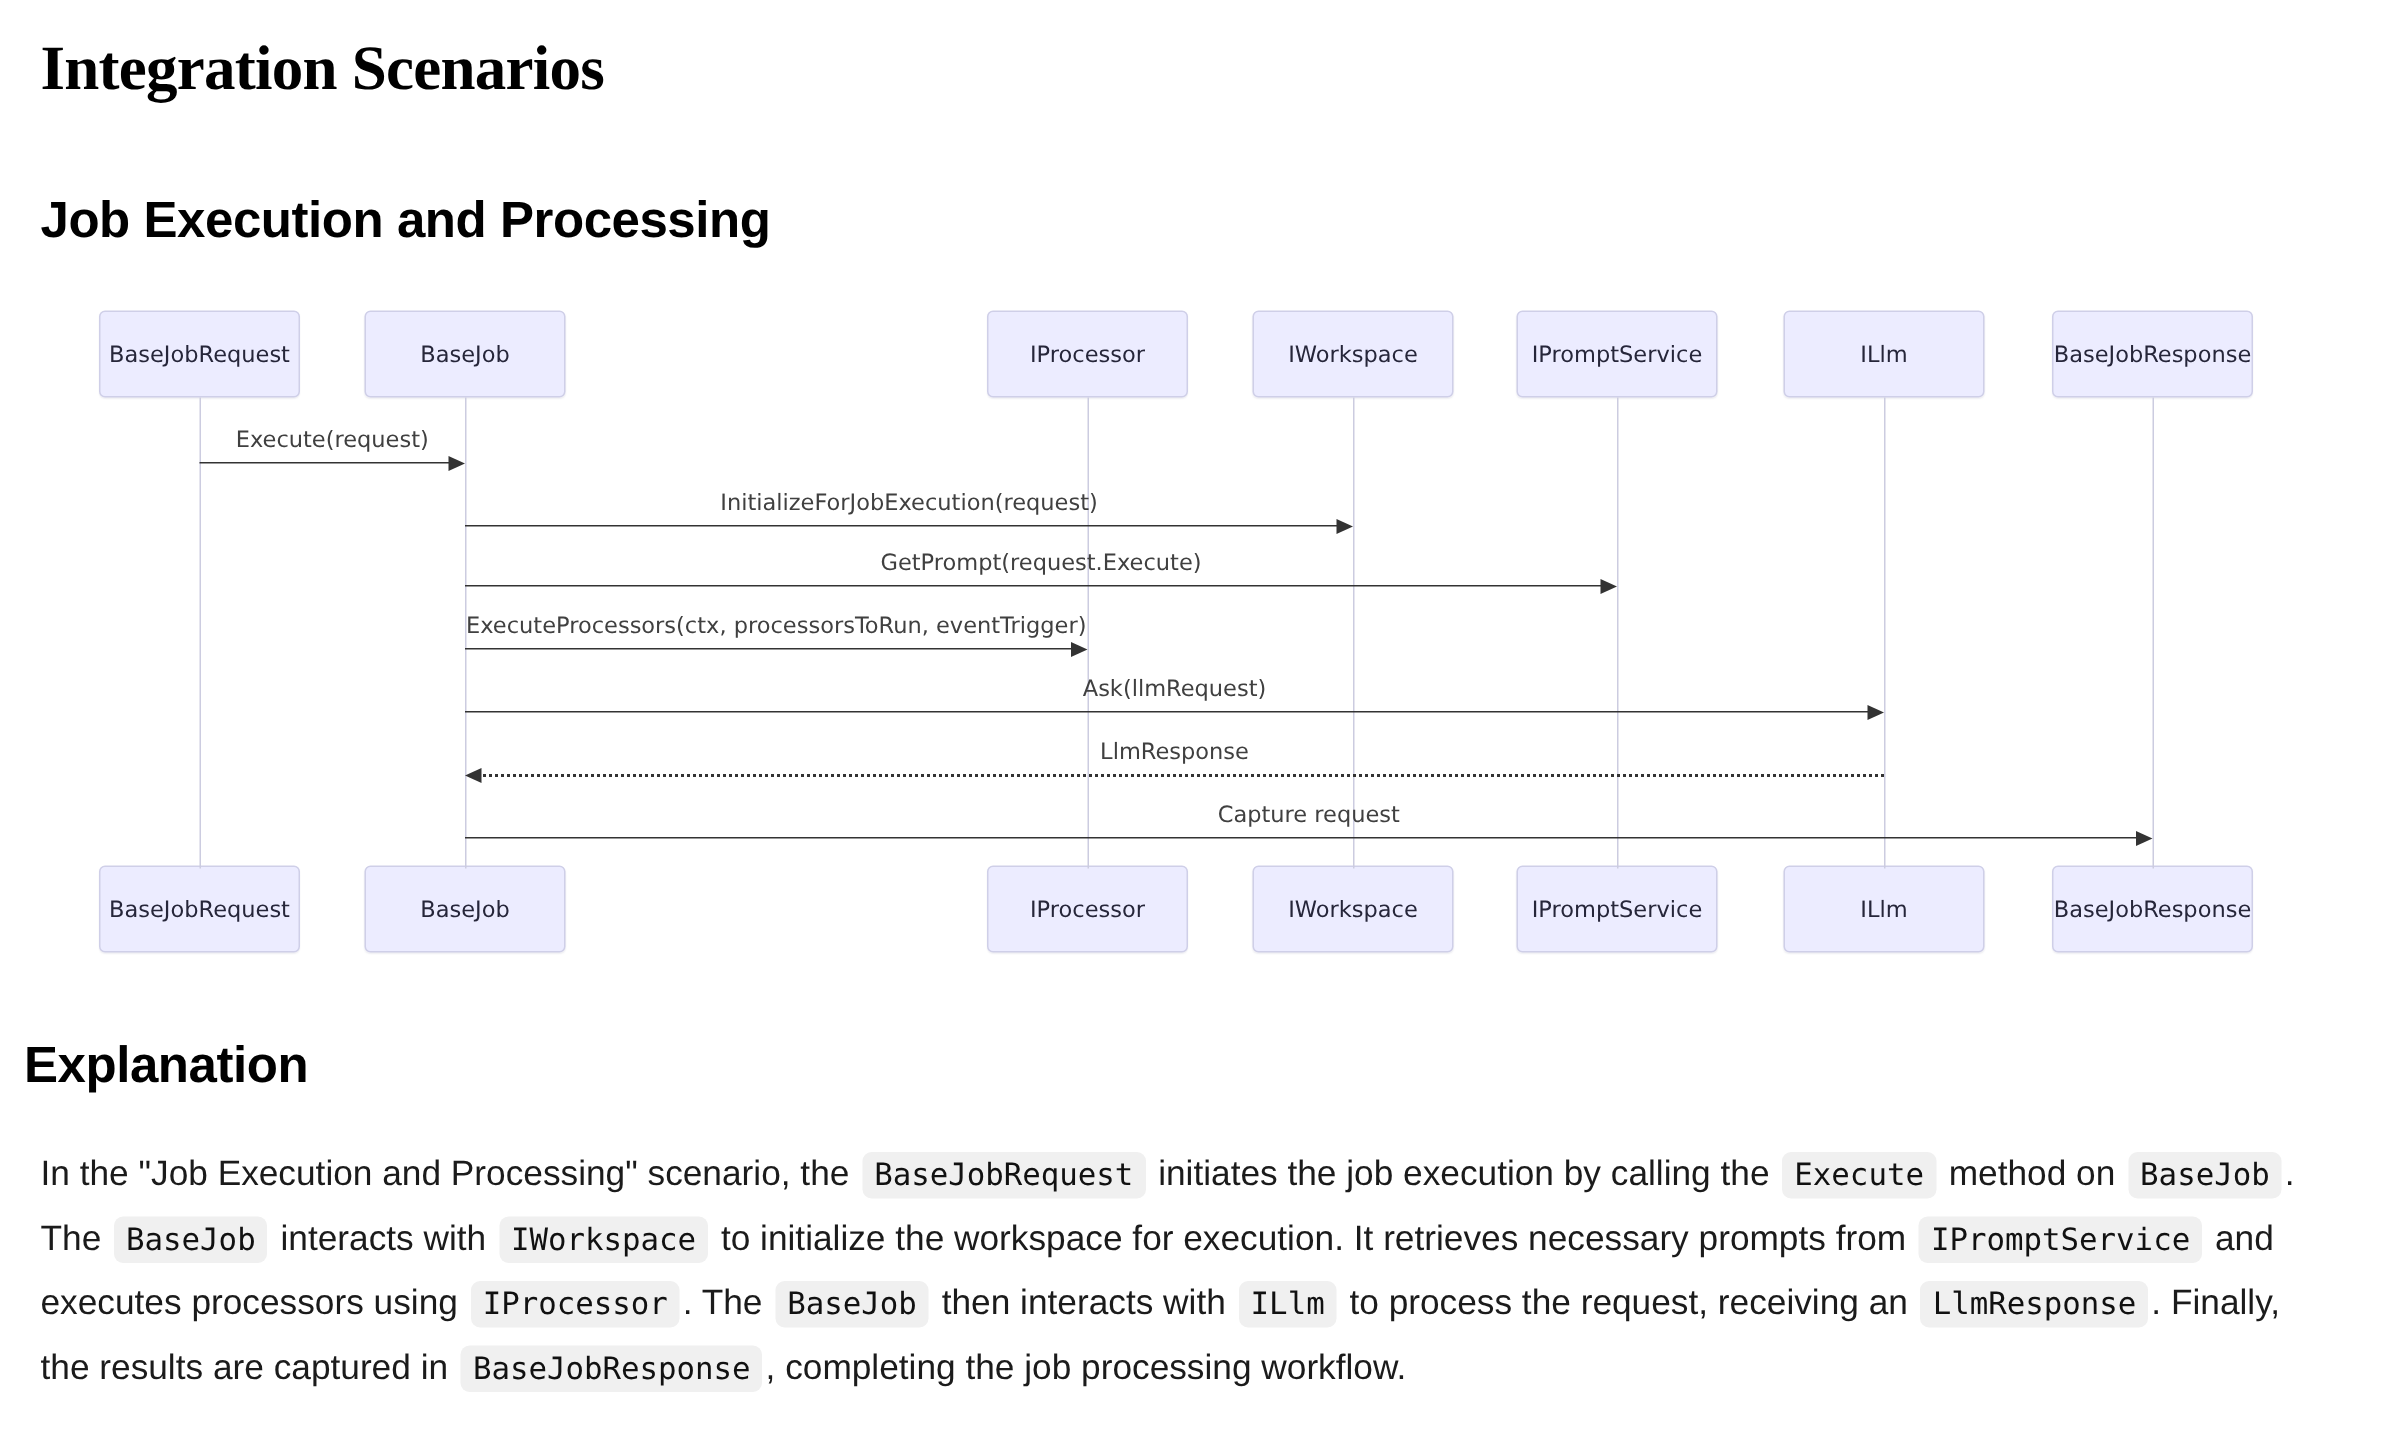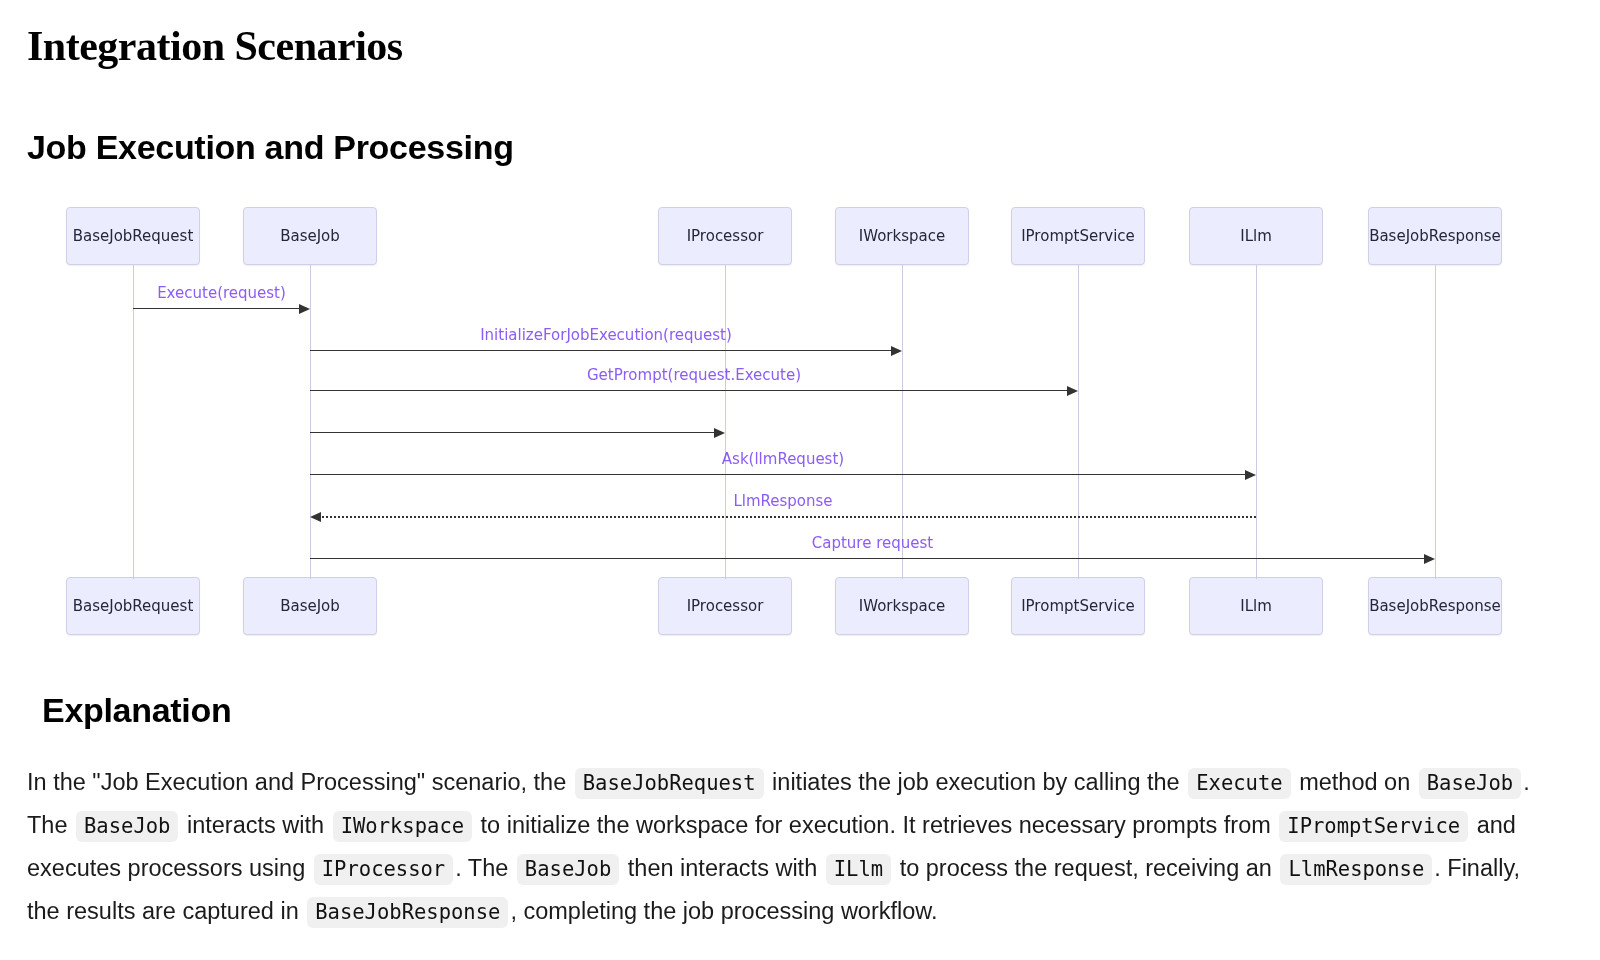--- a/index.html
+++ b/index.html
@@ -1,37 +1,37 @@
 <!DOCTYPE html>
 <html><head>
 <meta charset="utf-8">
 <style>
   html,body{margin:0;padding:0;background:#ffffff;width:1600px;}
   body{font-family:"Liberation Sans",sans-serif;color:#1c1c1c;}
   h1.page-title{font-size:42px;font-weight:700;margin:22px 0 0 27px;color:#000;letter-spacing:-0.5px;font-family:Liberation Serif, serif;}
   h2.section-title{font-size:34px;font-weight:700;color:#000;letter-spacing:-0.3px;}
   h2.job-title{margin:58px 12px 0 27px;}
-  h2.expl-title{margin:50px 0 0 42px;}
+  h2.expl-title{margin:50px 0 0 16px;}
 
   
   .diagram{position:relative;width:1600px;height:436px;margin-top:38px;}
   .pbox{position:absolute;width:134px;height:58px;box-sizing:border-box;
         background:#ECECFF;border:1px solid #CFCFE8;border-radius:4px;
         display:flex;align-items:center;justify-content:center;
         font-family:"DejaVu Sans",sans-serif;font-size:15px;color:#26263a;
         box-shadow:0 1px 1px rgba(120,120,160,0.12);}
   .lifeline{position:absolute;top:60px;height:314px;width:1px;background:#CCCCE0;}
   .msgline{position:absolute;height:0;}
   .msgline.solid{border-top:1.7px solid #333333;}
   .msgline.dotted{border-top:2px dotted #333333;}
   .arr{position:absolute;width:0;height:0;border-top:5px solid transparent;border-bottom:5px solid transparent;}
   .arr.right{border-left:11px solid #333333;}
   .arr.left{border-right:11px solid #333333;}
   .msglabel{position:absolute;transform:translateX(-50%);white-space:nowrap;
-            font-family:"DejaVu Sans",sans-serif;font-size:15px;color:#8b5cf6;}
+            font-family:"DejaVu Sans",sans-serif;font-size:15px;color:#404040;}
 
   
   p.explain{font-size:23.5px;line-height:42px;margin:31px 0 0 27px;max-width:1522px;color:#1b1b1b;}
   code.inline{font-family:"DejaVu Sans Mono",monospace;font-size:20.5px;
               background:#F0F0F0;border-radius:6px;padding:3px 8px 4px;
               margin:0 2px;color:#111;white-space:nowrap;}
 </style>
 </head>
 <body>
 
@@ -65,20 +65,21 @@
     <div class="arr right" style="top: 99px; left: 299px;"></div>
     <div class="msglabel" style="left: 221.5px; top: 79px;">Execute(request)</div>
     <div class="msgline solid" style="top: 145px; left: 310px; width: 584px;"></div>
     <div class="arr right" style="top: 141px; left: 891px;"></div>
     <div class="msglabel" style="left: 606px; top: 121px; text-align: center;">InitializeForJobExecution(request)</div>
     <div class="msgline solid" style="top: 185px; left: 310px; width: 760px;"></div>
     <div class="arr right" style="top: 181px; left: 1067px;"></div>
     <div class="msglabel" style="left: 694px; top: 161px;">GetPrompt(request.Execute)</div>
     <div class="msgline solid" style="top: 227px; left: 310px; width: 407px;"></div>
     <div class="arr right" style="top: 223px; left: 714px;"></div>
+    <div class="msglabel" style="left: 517.5px; top: 203px;">ExecuteProcessors(ctx, processorsToRun, eventTrigger)</div>
     <div class="msgline solid" style="top: 269px; left: 310px; width: 938px;"></div>
     <div class="arr right" style="top: 265px; left: 1245px;"></div>
     <div class="msglabel" style="left: 783px; top: 245px;">Ask(llmRequest)</div>
     <div class="msgline dotted" style="top: 311px; left: 318px; width: 938px;"></div>
     <div class="arr left" style="top: 307px; left: 310px;"></div>
     <div class="msglabel" style="left: 783px; top: 287px;">LlmResponse</div>
     <div class="msgline solid" style="top: 353px; left: 310px; width: 1117px;"></div>
     <div class="arr right" style="top: 349px; left: 1424px;"></div>
     <div class="msglabel" style="left: 872.5px; top: 329px;">Capture request</div>
   </div>

